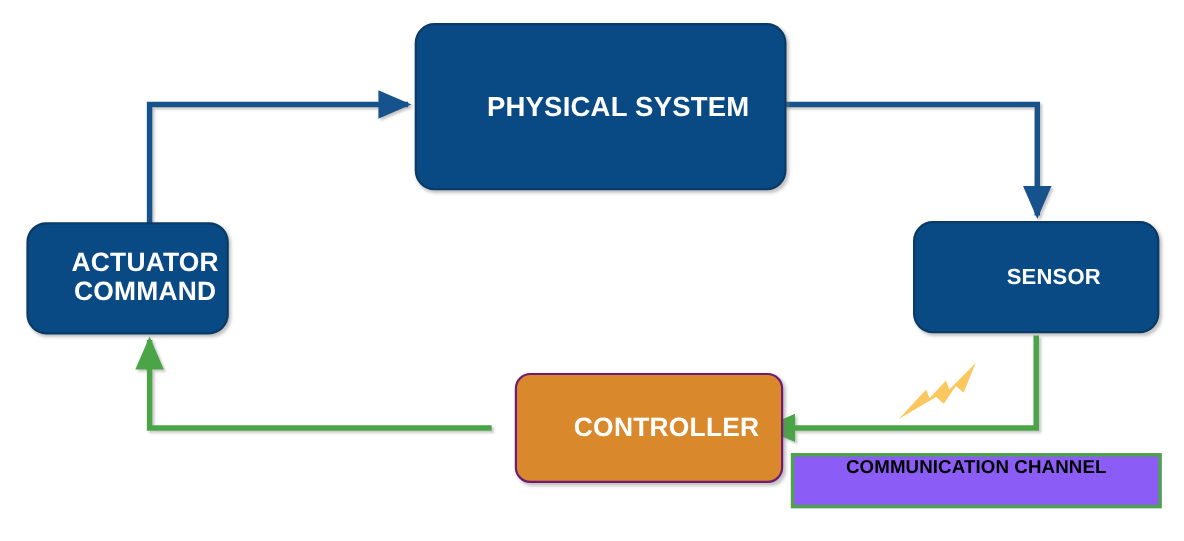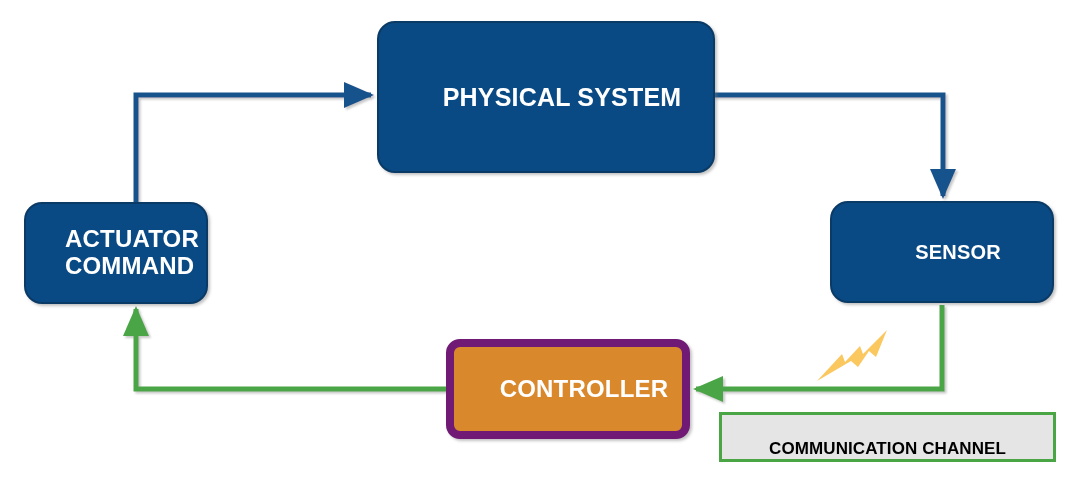--- a/index.html
+++ b/index.html
@@ -22,40 +22,41 @@
     left: 0; top: 0;
     width: 1076px;
     height: 492px;
     pointer-events: none;
   }
   .node {
     position: absolute;
     display: flex;
     align-items: center;
     justify-content: center;
-    text-align: left;
+    text-align: center;
     box-sizing: border-box;
     color: #ffffff;
     font-weight: bold;
     letter-spacing: 0.2px;
     line-height: 1.12;
     z-index: 3;
     padding-left: 32px;
   }
   .node-blue {
     background: #0a4a84;
     border: 2px solid #0a3a66;
     border-radius: 18px;
     box-shadow: 2px 2px 3px rgba(120,120,120,0.45);
   }
   .node-orange {
     background: #d9882c;
-    border: 8px solid #701a75;
+    border: 2px solid #701a75;
     border-radius: 14px;
     box-shadow: 2px 2px 3px rgba(120,120,120,0.45);
+    margin-left: 22px;
   }
   #node-physical-system {
     left: 377px; top: 21px;
     width: 338px; height: 152px;
     font-size: 25px;
   }
   #node-actuator-command {
     left: 24px; top: 202px;
     width: 184px; height: 102px;
     font-size: 24px;
@@ -68,24 +69,24 @@
   #node-controller {
     left: 446px; top: 339px;
     width: 244px; height: 100px;
     font-size: 24px;
   }
   #legend-communication-channel {
     position: absolute;
     left: 719px; top: 412px;
     width: 337px; height: 50px;
     box-sizing: border-box;
-    background: #e5e5e5;
+    background: #8b5cf6;
     border: 3px solid #4aa545;
     display: flex;
-    align-items: flex-end;
+    align-items: flex-start;
     justify-content: center;
     color: #000000;
     font-size: 17px;
     font-weight: bold;
     letter-spacing: 0.1px;
     z-index: 4;
   }
   #icon-lightning-bolt {
     position: absolute;
     left: 816px; top: 326px;

